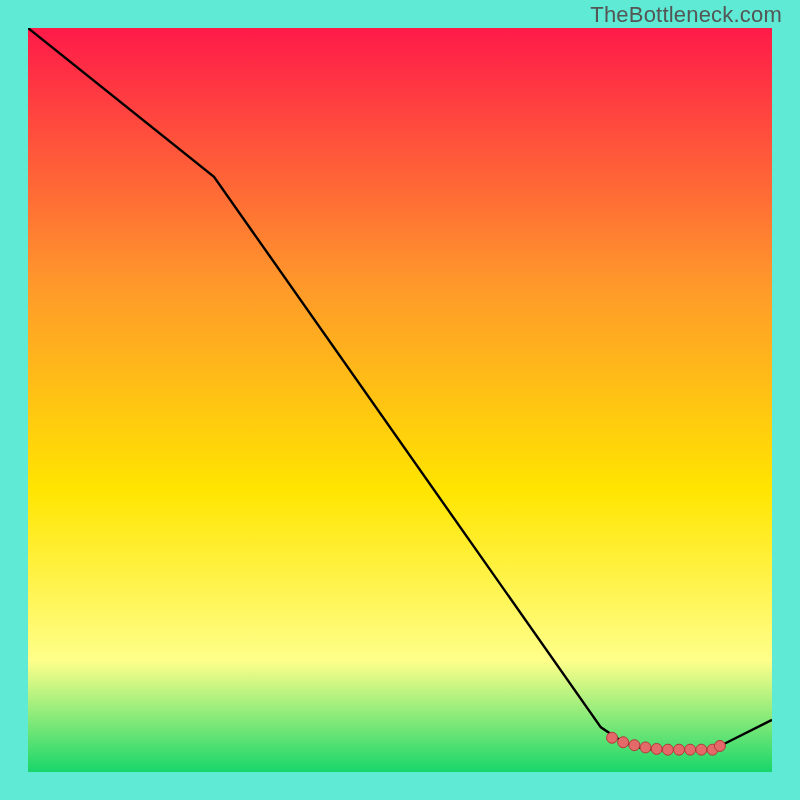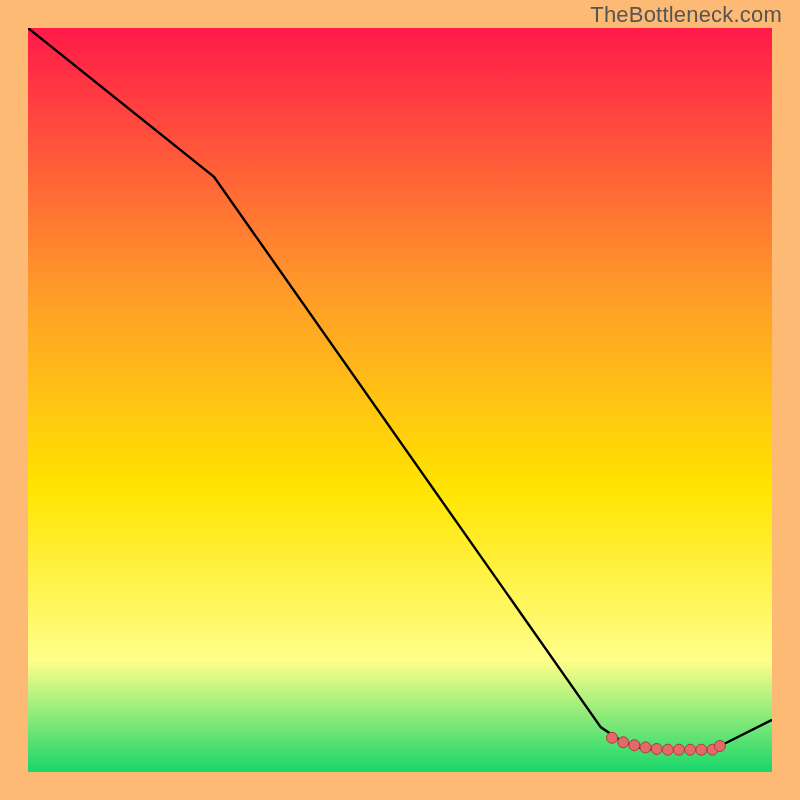--- a/index.html
+++ b/index.html
@@ -8,21 +8,21 @@
     width: 800px;
     height: 800px;
     background: #000;
     overflow: hidden;
     font-family: Arial, Helvetica, sans-serif;
   }
   .stage {
     position: relative;
     width: 800px;
     height: 800px;
-    background: #fdba74;
+    background: #5eead4;
   }
   .attribution {
     position: absolute;
     top: 2px;
     right: 18px;
     color: #555;
     font-size: 22px;
     letter-spacing: 0.2px;
     font-weight: 400;
   }

